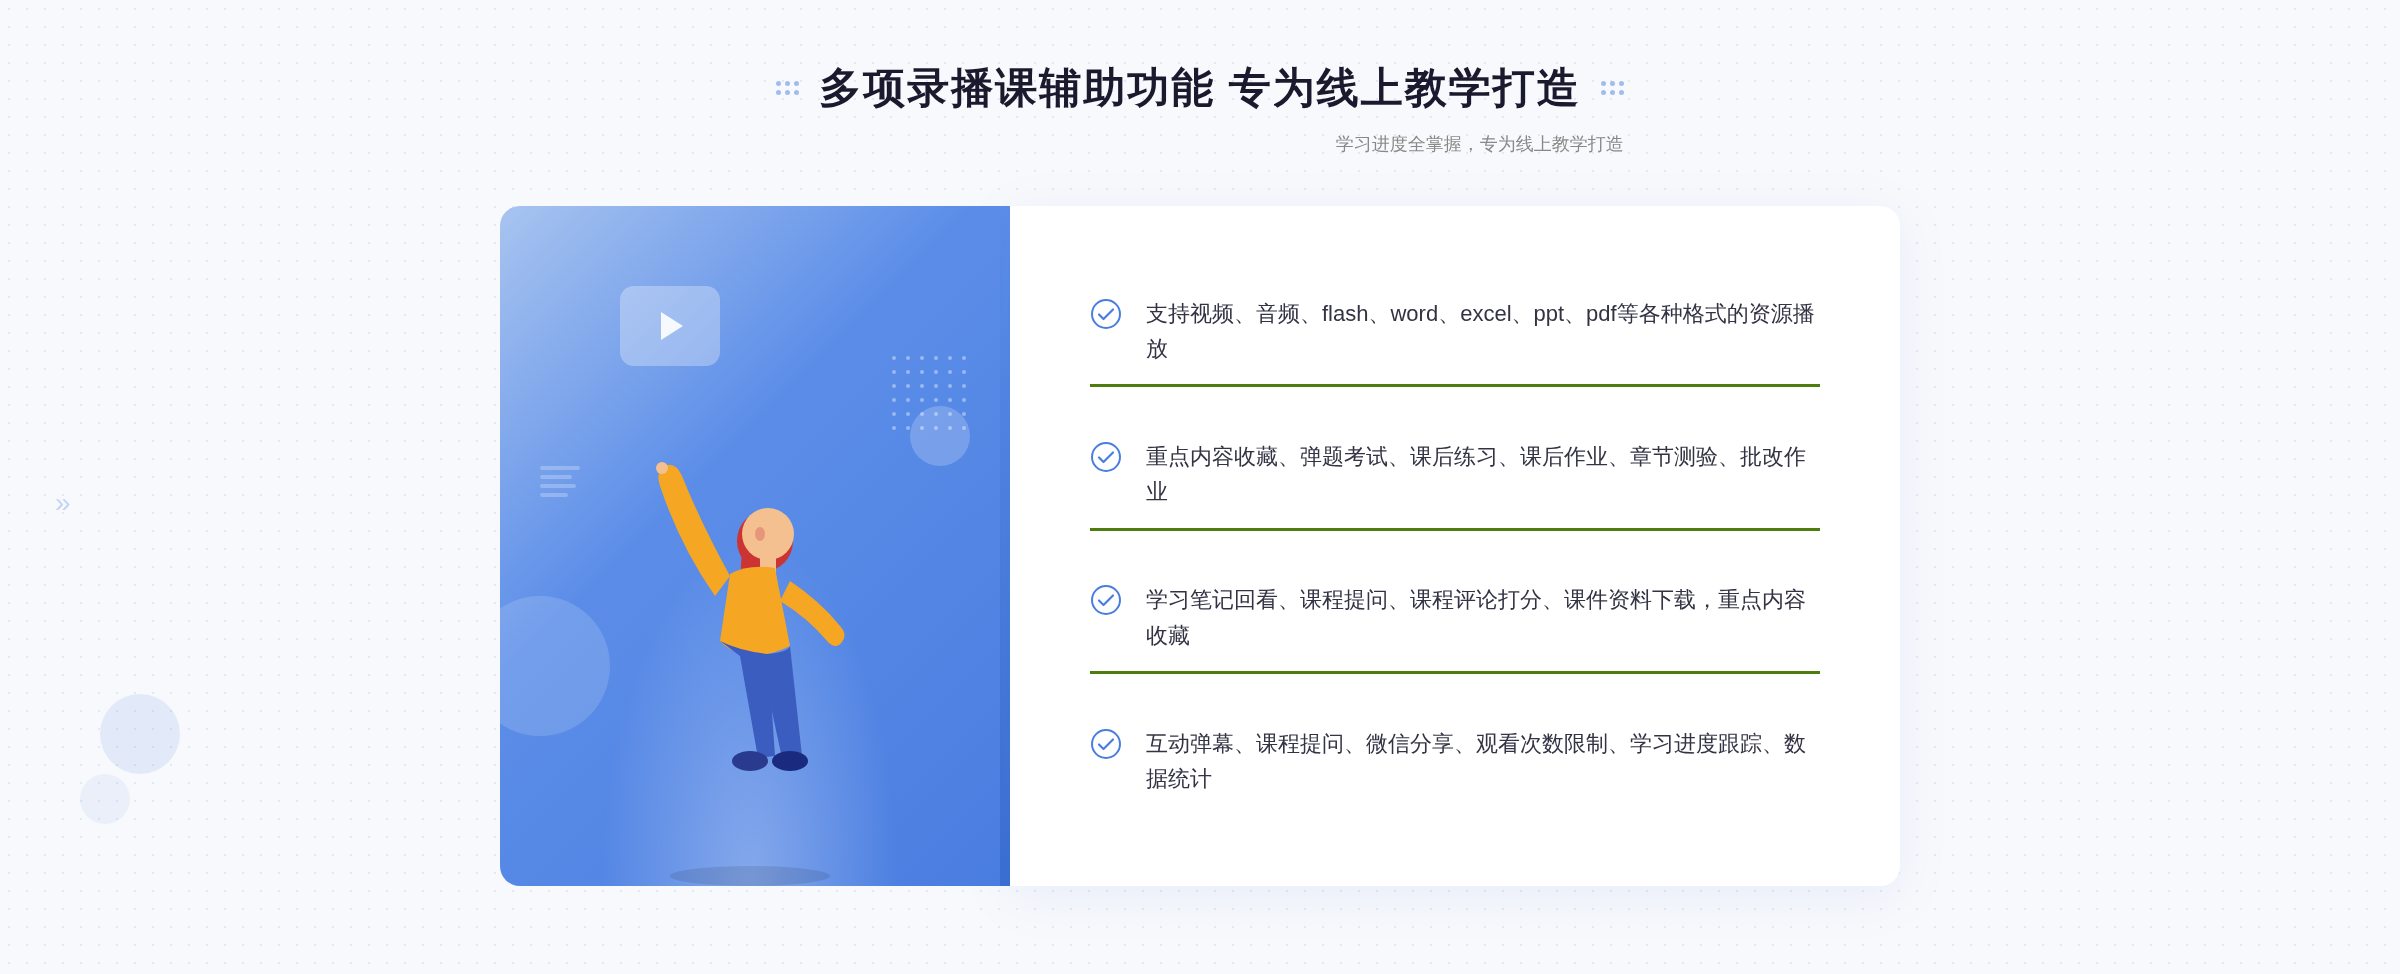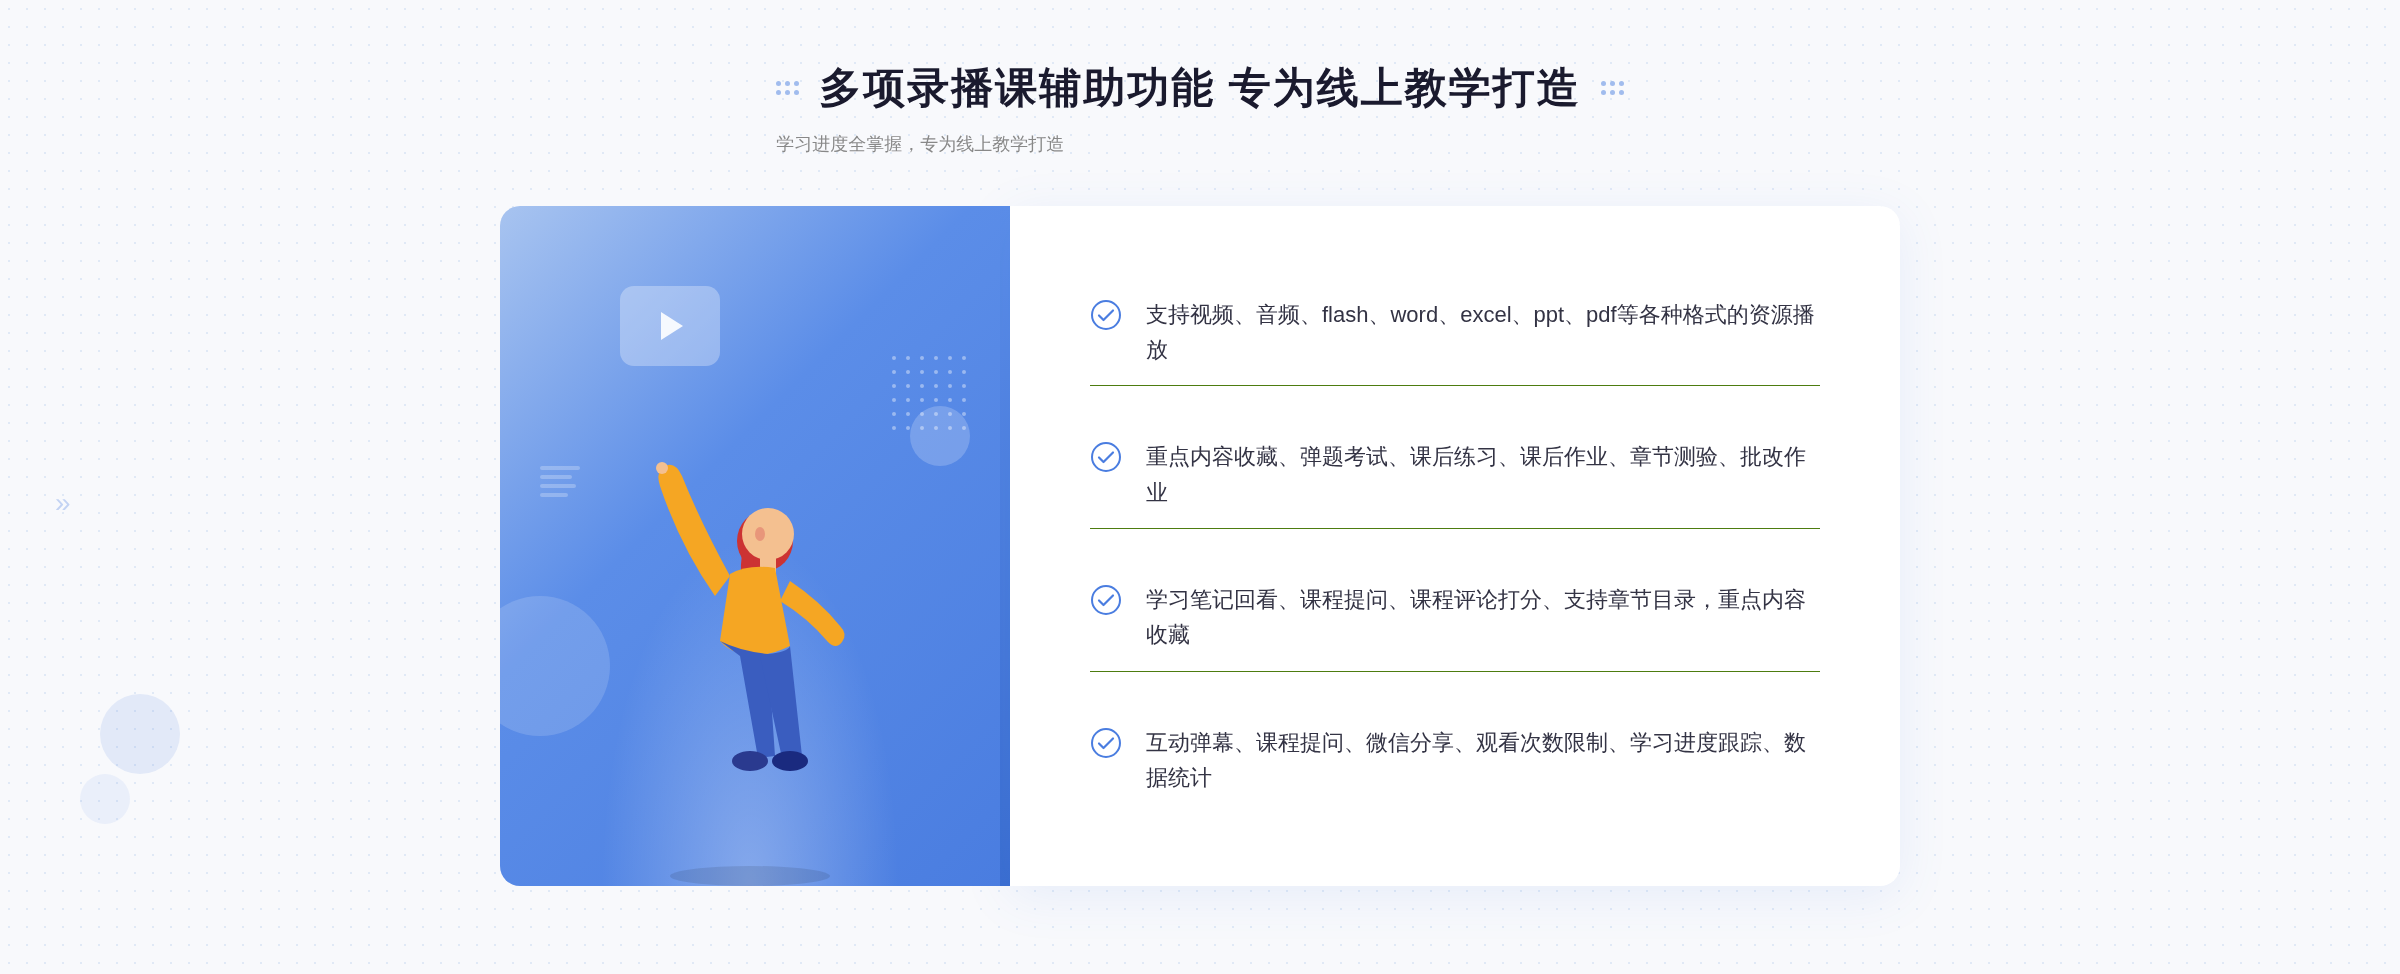--- a/index.html
+++ b/index.html
@@ -34,21 +34,21 @@
       left: 0;
       width: 100%;
       height: 100%;
       background-image: radial-gradient(circle, #c8d8f0 1px, transparent 1px);
       background-size: 18px 18px;
       opacity: 0.5;
       pointer-events: none;
     }
 
     .header-section {
-      text-align: left;
+      text-align: right;
       margin-bottom: 50px;
       position: relative;
       z-index: 2;
     }
 
     .header-title-row {
       display: flex;
       align-items: center;
       justify-content: center;
       gap: 20px;
@@ -212,21 +212,21 @@
       flex-direction: column;
       justify-content: space-around;
       box-shadow: 0 10px 50px rgba(74, 125, 224, 0.1);
     }
 
     .feature-item {
       display: flex;
       align-items: flex-start;
       gap: 24px;
       padding: 18px 0;
-      border-bottom: 1px solid #4d7c0f;
+      border-bottom: 3px solid #4d7c0f;
     }
 
     .feature-item:last-child {
       border-bottom: none;
     }
 
     .check-icon {
       width: 32px;
       height: 32px;
       flex-shrink: 0;
@@ -457,21 +457,21 @@
           <path d="M9 16.5L13.5 21L23 11.5" stroke="#4a7de0" stroke-width="2.2" stroke-linecap="round" stroke-linejoin="round"></path>
         </svg>
         <span class="feature-text">重点内容收藏、弹题考试、课后练习、课后作业、章节测验、批改作业</span>
       </div>
 
       <div class="feature-item">
         <svg class="check-icon" viewBox="0 0 32 32" fill="none" xmlns="http://www.w3.org/2000/svg">
           <circle cx="16" cy="16" r="14" stroke="#4a7de0" stroke-width="2" fill="none"></circle>
           <path d="M9 16.5L13.5 21L23 11.5" stroke="#4a7de0" stroke-width="2.2" stroke-linecap="round" stroke-linejoin="round"></path>
         </svg>
-        <span class="feature-text">学习笔记回看、课程提问、课程评论打分、支持章节目录，重点内容收藏</span>
+        <span class="feature-text">学习笔记回看、课程提问、课程评论打分、课件资料下载，重点内容收藏</span>
       </div>
 
       <div class="feature-item">
         <svg class="check-icon" viewBox="0 0 32 32" fill="none" xmlns="http://www.w3.org/2000/svg">
           <circle cx="16" cy="16" r="14" stroke="#4a7de0" stroke-width="2" fill="none"></circle>
           <path d="M9 16.5L13.5 21L23 11.5" stroke="#4a7de0" stroke-width="2.2" stroke-linecap="round" stroke-linejoin="round"></path>
         </svg>
         <span class="feature-text">互动弹幕、课程提问、微信分享、观看次数限制、学习进度跟踪、数据统计</span>
       </div>
 

